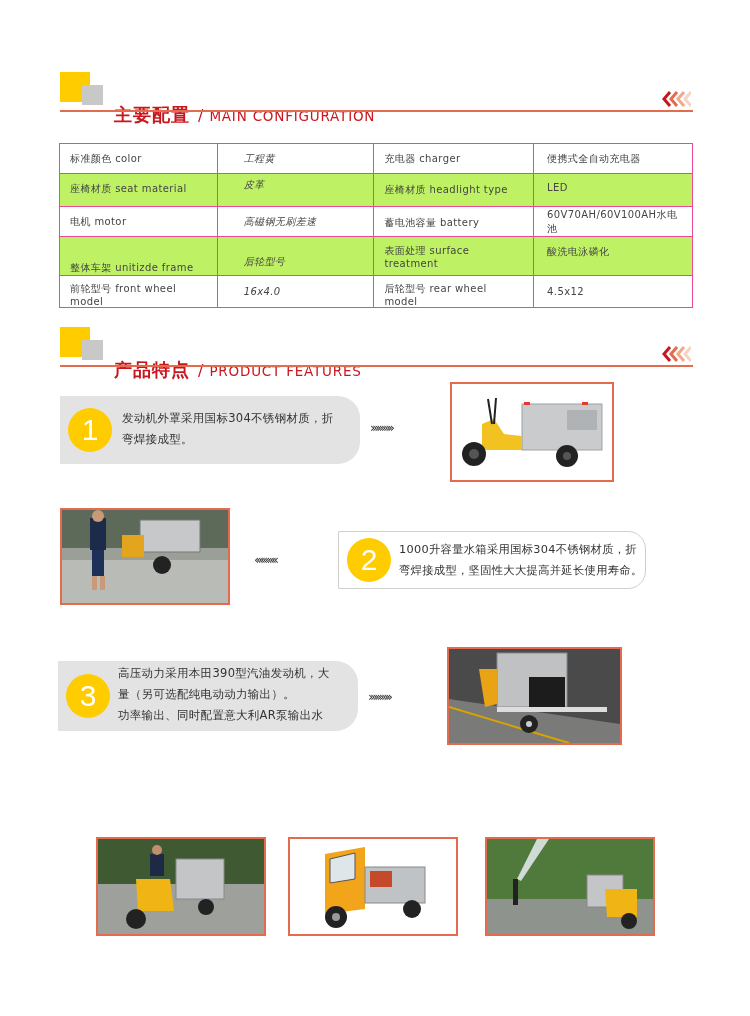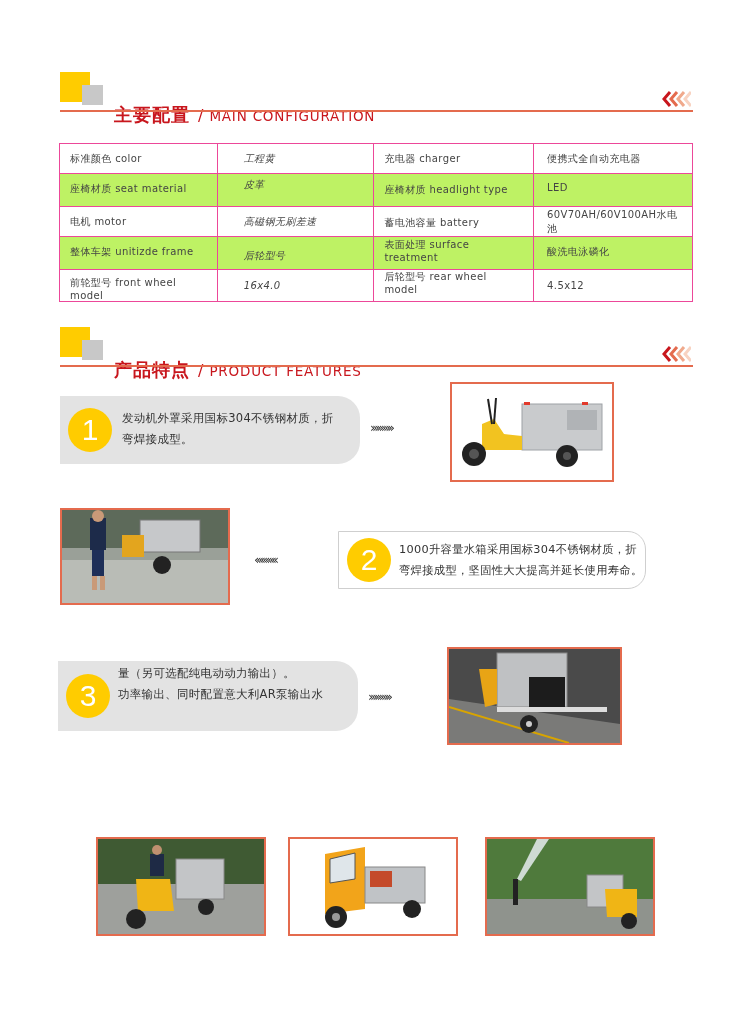--- a/index.html
+++ b/index.html
@@ -69,29 +69,29 @@
     <td class="c3">座椅材质 headlight type</td>
     <td class="c4" style="vertical-align:top;padding-top:8px;">LED</td>
   </tr>
   <tr>
     <td class="c1">电机 motor</td>
     <td class="c2">高磁钢无刷差速</td>
     <td class="c3" style="vertical-align:bottom;padding-bottom:6px;">蓄电池容量 battery</td>
     <td class="c4" style="padding-left:13px;">60V70AH/60V100AH水电池</td>
   </tr>
   <tr class="alt">
-    <td class="c1" style="height:33px;vertical-align:top;padding-top:8px;">整体车架 unitizde frame</td>
+    <td class="c1" style="height:33px;vertical-align:top;padding-top:24px;">整体车架 unitizde frame</td>
     <td class="c2" style="vertical-align:bottom;padding-bottom:6px;">后轮型号</td>
     <td class="c3" style="vertical-align:bottom;padding-bottom:6px;">表面处理 surface treatment</td>
     <td class="c4" style="vertical-align:top;padding-top:8px;">酸洗电泳磷化</td>
   </tr>
   <tr>
     <td class="c1" style="vertical-align:top;padding-top:6px;">前轮型号 front wheel model</td>
     <td class="c2">16x4.0</td>
-    <td class="c3" style="vertical-align:top;">后轮型号 rear wheel model</td>
+    <td class="c3" style="vertical-align:top;padding-top:6px;">后轮型号 rear wheel model</td>
     <td class="c4">4.5x12</td>
   </tr>
 </tbody>
   </table>
 
 <div class="sec-head" style="top:327px;">
   <div class="sq-yellow"></div>
   <div class="sq-gray"></div>
   <div class="title">
     <span class="cn">产品特点</span><span class="slash">/</span><span class="en">PRODUCT FEATURES</span>
@@ -150,20 +150,21 @@
   <div class="num-circle" style="left:8px;top:6px;">2</div>
   <div class="feat-text" style="left:60px;top:7px;font-size:11.3px;">
     <div>1000升容量水箱采用国标304不锈钢材质，折</div>
     <div>弯焊接成型，坚固性大大提高并延长使用寿命。</div>
   </div>
 </div>
 
 <div class="feat gray" style="left:58px;top:661px;width:300px;height:70px;">
   <div class="num-circle" style="left:8px;top:13px;">3</div>
   <div class="feat-text" style="left:60px;top:2px;">
+    <div>高压动力采用本田390型汽油发动机，大</div>
     <div>量（另可选配纯电动动力输出）。</div>
     <div>功率输出、同时配置意大利AR泵输出水</div>
   </div>
 </div>
 <div class="arrows" style="left:368px;top:689px;">››››››››››</div>
 <div class="photo" style="left:447px;top:647px;width:175px;height:98px;">
   <svg width="171" height="94" viewBox="0 0 171 94">
     <rect width="171" height="94" fill="#4a4a4a"></rect>
     <polygon points="0,50 171,75 171,94 0,94" fill="#7a7a78"></polygon>
     <line x1="0" y1="58" x2="120" y2="94" stroke="#d8a400" stroke-width="2"></line>

